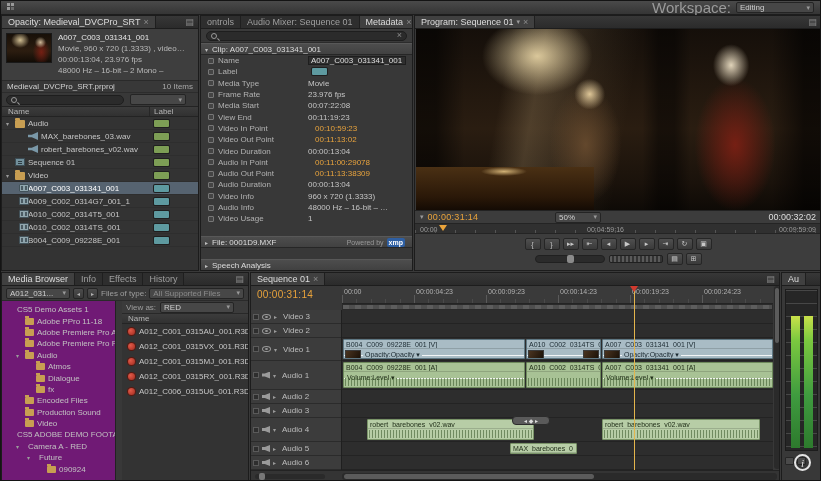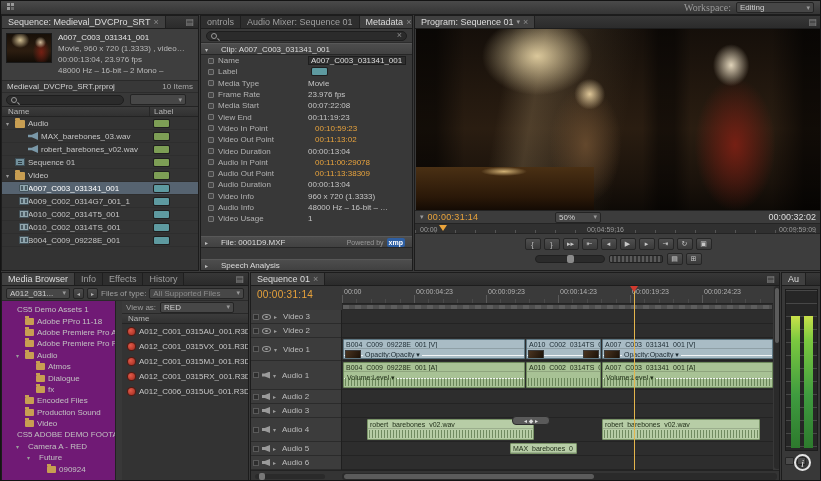--- a/index.html
+++ b/index.html
@@ -33,21 +33,21 @@
   .spk{display:inline-block;width:8px;height:7px;background:#9a9a9a;clip-path:polygon(0 30%,35% 30%,100% 0,100% 100%,35% 70%,0 70%);flex:none;}
   .lockbox{display:inline-block;width:6px;height:6px;border:1px solid #5a5a5a;background:#2e2e2e;flex:none;}
   
   .topbar{position:absolute;left:0;top:0;right:0;height:14px;background:linear-gradient(#4a4a4a,#353535);border-bottom:1px solid #1d1d1d;display:flex;align-items:center;padding:0 6px;}
   .appicon{width:10px;height:10px;background:
     linear-gradient(#9a9a9a,#9a9a9a) 0 0/3px 3px no-repeat,
     linear-gradient(#9a9a9a,#9a9a9a) 4px 0/3px 3px no-repeat,
     linear-gradient(#9a9a9a,#9a9a9a) 0 4px/3px 3px no-repeat,
     linear-gradient(#6a6a6a,#6a6a6a) 4px 4px/3px 3px no-repeat;}
   .wsgroup{margin-left:auto;display:flex;align-items:center;gap:5px;}
-  .wslabel{color:#9a9a9a;font-size:10px;font-family:Liberation Serif, serif;}
+  .wslabel{color:#9a9a9a;font-size:15px;}
   
   #project{left:0;top:14px;width:198px;height:256px;}
   .pvwrap{position:absolute;left:0;top:13px;right:0;height:52px;background:#3e3e3e;border-bottom:1px solid #2a2a2a;}
   .pvthumb{position:absolute;left:4px;top:4px;width:46px;height:30px;border:1px solid #191919;
     background:
      radial-gradient(8px 8px at 76% 30%,rgba(220,200,165,.9),transparent 70%),
      radial-gradient(12px 18px at 78% 65%,rgba(125,32,20,.9),transparent 72%),
      radial-gradient(14px 12px at 30% 22%,rgba(240,220,170,.85),transparent 65%),
      linear-gradient(180deg,#181008,#2c1d10 60%,#120c06);}
   .pvtext{position:absolute;left:56px;top:3px;right:2px;font-size:8px;color:#b9b9b9;line-height:11px;white-space:nowrap;overflow:hidden;}
@@ -62,21 +62,21 @@
   .colhdr .vsep{position:absolute;left:147px;top:0;bottom:0;width:1px;background:#262626;}
   .plist{position:absolute;left:0;top:101px;right:0;bottom:0;background:#333333;}
   .prow{position:relative;height:13px;display:flex;align-items:center;gap:3px;padding-left:calc(4px + var(--ind,0)*13px);border-bottom:1px solid #2e2e2e;font-size:8px;color:#c6c6c6;white-space:nowrap;}
   .prow.selected{background:#566370;color:#ffffff;}
   .prow .arrow{width:6px;font-size:6px;color:#9a9a9a;flex:none;}
   .prow .chip{position:absolute;left:152px;top:3px;width:15px;height:7px;border-radius:1px;box-shadow:0 0 0 1px #1f1f1f;}
   
   #metadata{left:199px;top:14px;width:213px;height:256px;}
   .msearch{position:absolute;left:0;top:13px;right:0;height:14px;display:flex;align-items:center;padding:0 5px;background:#3a3a3a;border-bottom:1px solid #2b2b2b;}
   .msearch .sbox{flex:1;justify-content:space-between;}
-  .sechdr{position:absolute;left:0;right:0;height:12px;background:linear-gradient(#4d4d4d,#414141);border-top:1px solid #585858;border-bottom:1px solid #262626;display:flex;align-items:center;gap:13px;padding:0 4px;color:#dddddd;font-size:8px;}
+  .sechdr{position:absolute;left:0;right:0;height:12px;background:linear-gradient(#4d4d4d,#414141);border-top:1px solid #585858;border-bottom:1px solid #262626;display:flex;align-items:center;gap:4px;padding:0 4px;color:#dddddd;font-size:8px;}
   .sechdr .tri{font-size:6px;color:#bdbdbd;}
   .mrows{position:absolute;left:0;top:39px;right:0;height:181px;overflow:hidden;}
   .mrow{height:11.3px;display:flex;align-items:center;gap:4px;padding-left:7px;font-size:8px;color:#b2b2b2;white-space:nowrap;}
   .mrow .mico{width:6px;height:6px;border:1px solid #777;border-radius:1px;flex:none;background:#444;}
   .mrow .mname{width:86px;flex:none;overflow:hidden;}
   .mrow .mval{color:#cscsc5;}
   .mrow .mval{color:#c5c5c5;}
   .mrow.hot .mval{color:#e8a33d;padding-left:7px;}
   .mrow.boxed .mval{background:#2e2e2e;border:1px solid #1e1e1e;min-width:98px;height:9px;line-height:8px;padding:0 2px;color:#dddddd;}
   .vchip{display:inline-block;vertical-align:middle;}
@@ -190,21 +190,21 @@
       <div class="dd" style="width:78px">
         <span>Editing</span>
         <span class="chev">▾</span>
       </div>
     </div>
   </div>
 
   <section class="panel" id="project">
     <div class="tabbar">
       <div class="tab active">
-        <span>Sequence: Medieval_DVCPro_SRT</span>
+        <span>Opacity: Medieval_DVCPro_SRT</span>
         <span class="xb">×</span>
       </div>
       <span class="pmenu">▤</span>
     </div>
     <div class="pvwrap">
       <div class="pvthumb"></div>
       <div class="pvtext">
         <div class="pvname">A007_C003_031341_001</div>
         <div>Movie, 960 x 720 (1.3333) , video…</div>
         <div>00:00:13:04, 23.976 fps</div>

